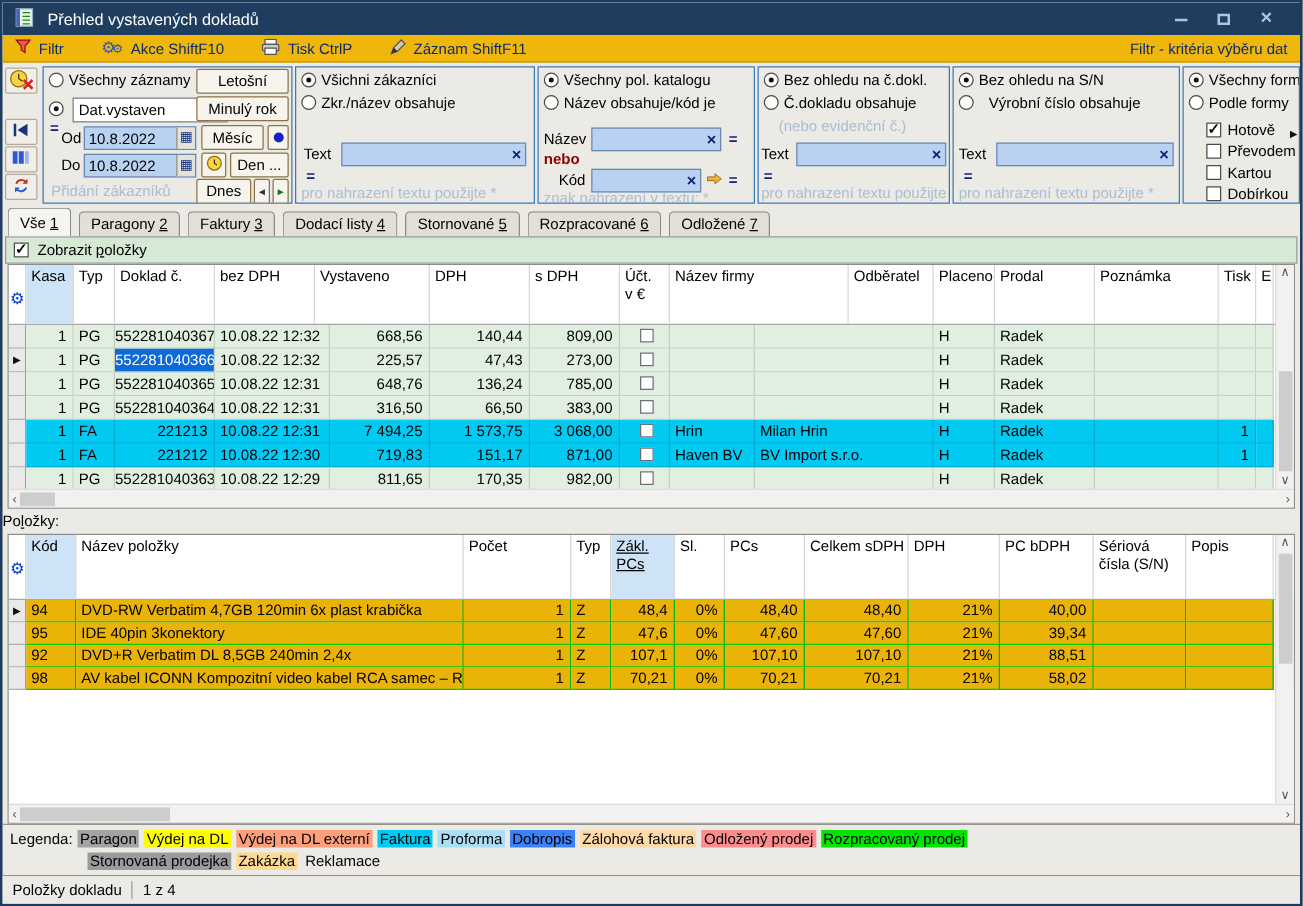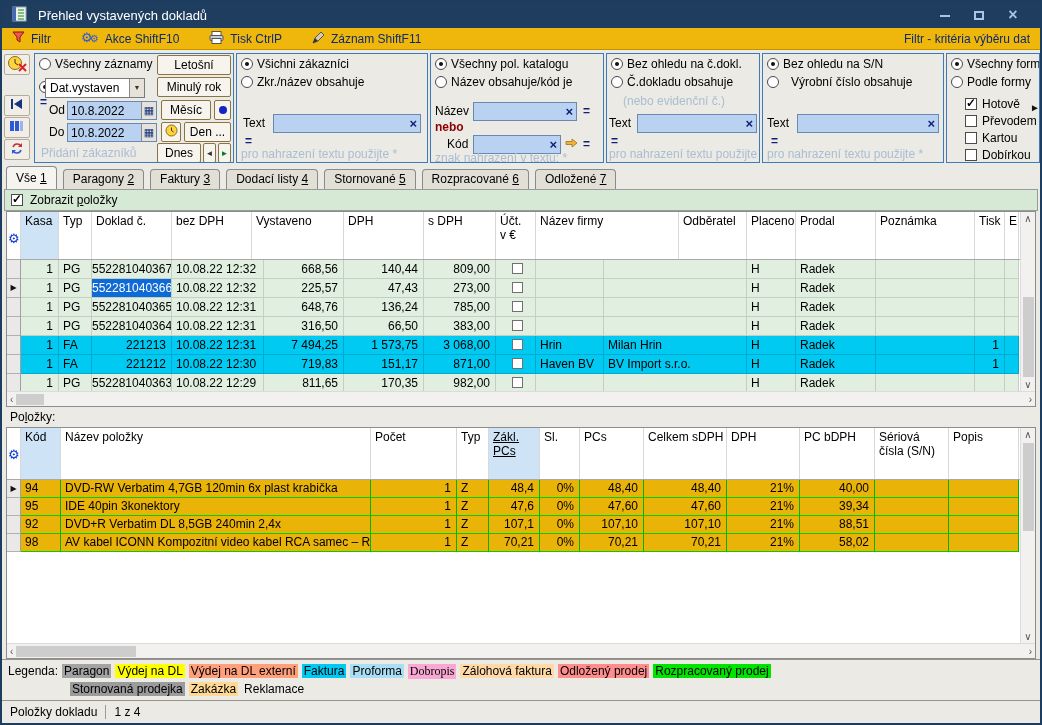--- a/index.html
+++ b/index.html
@@ -76,21 +76,21 @@
   .v-zak{width:51px}.v-sl{width:40px}.v-pcs{width:64px}.v-cel{width:83px}.v-dph{width:73px}
   .v-pcb{width:75px}.v-ser{width:74px}.v-pop{width:70px}
   .filler{flex:1;background:#fff}
   
   .vscroll{position:absolute;top:0;right:0;bottom:15px;width:15px;background:#f2f1ef;border-left:1px solid #dcdcdc;display:flex;flex-direction:column;align-items:center;color:#555}
   .sarr{font-size:10px;line-height:13px;height:13px}
   .vthumb{width:11px;background:#cdcdcd;flex:none}
   .hscroll{position:absolute;left:0;right:0;bottom:0;height:15px;background:#f2f1ef;border-top:1px solid #dcdcdc;display:flex;align-items:center;color:#555;padding:0 3px}
   .hthumb{height:11px;background:#cdcdcd;margin-left:3px;flex:none}
   .hsp{flex:1}
-  .plabel{height:20px;display:flex;align-items:center;padding-left:8px;flex:none}
+  .plabel{height:20px;display:flex;align-items:center;padding-left:0;flex:none}
   
   .legend{height:42px;border-top:1px solid #98948c;border-bottom:1px solid #98948c;padding:2px 6px;flex:none}
   .legrow{display:flex;gap:4px;align-items:center;height:18px;white-space:nowrap}
   .legrow.ind{padding-left:62px}
   .leg{padding:0 2px}
   .statusbar{height:22px;display:flex;align-items:center;padding-left:8px;gap:8px;flex:none;background:#eceae4}
   .ssep{width:1px;height:14px;background:#9a9a9a}
 </style>
 </head>
 <body>
@@ -175,21 +175,21 @@
               <path d="M2 12V8h4z" fill="#2b59d8"></path>
             </svg></span>
         </span>
     </div>
 
     <div class="fpanel p1">
       <span class="rad" style="left:4px;top:4px"></span>
       <span class="flabel" style="left:20px;top:3px">Všechny záznamy</span>
       <span class="btn" style="left:122px;top:1px;width:74px;height:20px">Letošní</span>
       <span class="rad on" style="left:4px;top:27px"></span>
-      <span class="combo" style="left:10px;top:24px;width:100px">
+      <span class="combo" style="left:23px;top:24px;width:124px">
           <span>Dat.vystaven</span>
           <span class="drop">▼</span>
         </span>
       <span class="btn" style="left:122px;top:23px;width:74px;height:20px">Minulý rok</span>
       <span class="eq" style="left:5px;top:41px">=</span>
       <span class="flabel" style="left:14px;top:49px">Od</span>
       <span class="field" style="left:32px;top:47px;width:90px">
           <span>10.8.2022</span>
           <span class="calbtn">▦</span>
         </span>
@@ -592,21 +592,21 @@
   </div>
 
   <div class="legend">
     <div class="legrow">
       <span>Legenda:</span>
       <span class="leg" style="background: #a3a3a3;">Paragon</span>
       <span class="leg" style="background: rgb(255, 255, 0);">Výdej na DL</span>
       <span class="leg" style="background: rgb(255, 159, 124);">Výdej na DL externí</span>
       <span class="leg" style="background: rgb(0, 201, 242);">Faktura</span>
       <span class="leg" style="background: rgb(170, 222, 245);">Proforma</span>
-      <span class="leg" style="background: #f9a8d4; font-family: Liberation Serif, serif;">Dobropis</span>
+      <span class="leg" style="background: #3b82f6;">Dobropis</span>
       <span class="leg" style="background: rgb(255, 217, 168);">Zálohová faktura</span>
       <span class="leg" style="background: rgb(255, 141, 141);">Odložený prodej</span>
       <span class="leg" style="background: rgb(0, 228, 0);">Rozpracovaný prodej</span>
     </div>
     <div class="legrow ind">
       <span class="leg" style="background: rgb(155, 155, 155);">Stornovaná prodejka</span>
       <span class="leg" style="background: rgb(255, 216, 148);">Zakázka</span>
       <span class="leg">Reklamace</span>
     </div>
   </div>

